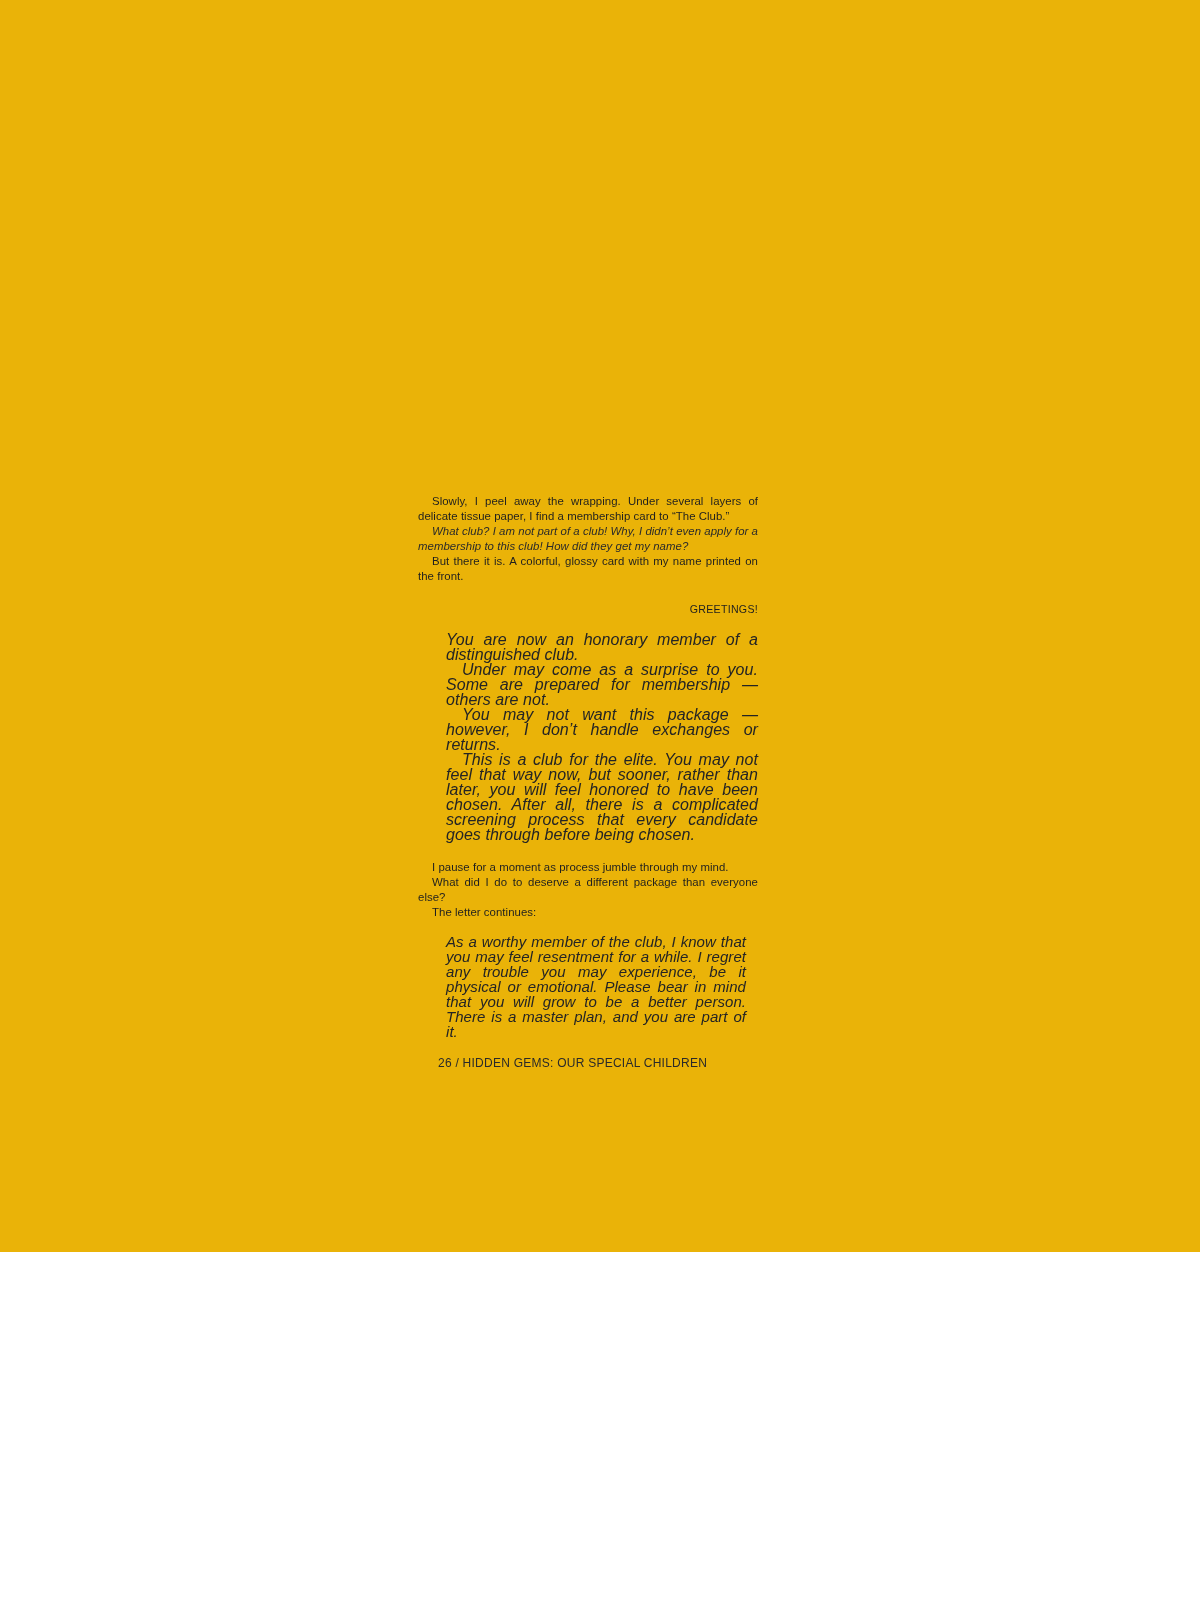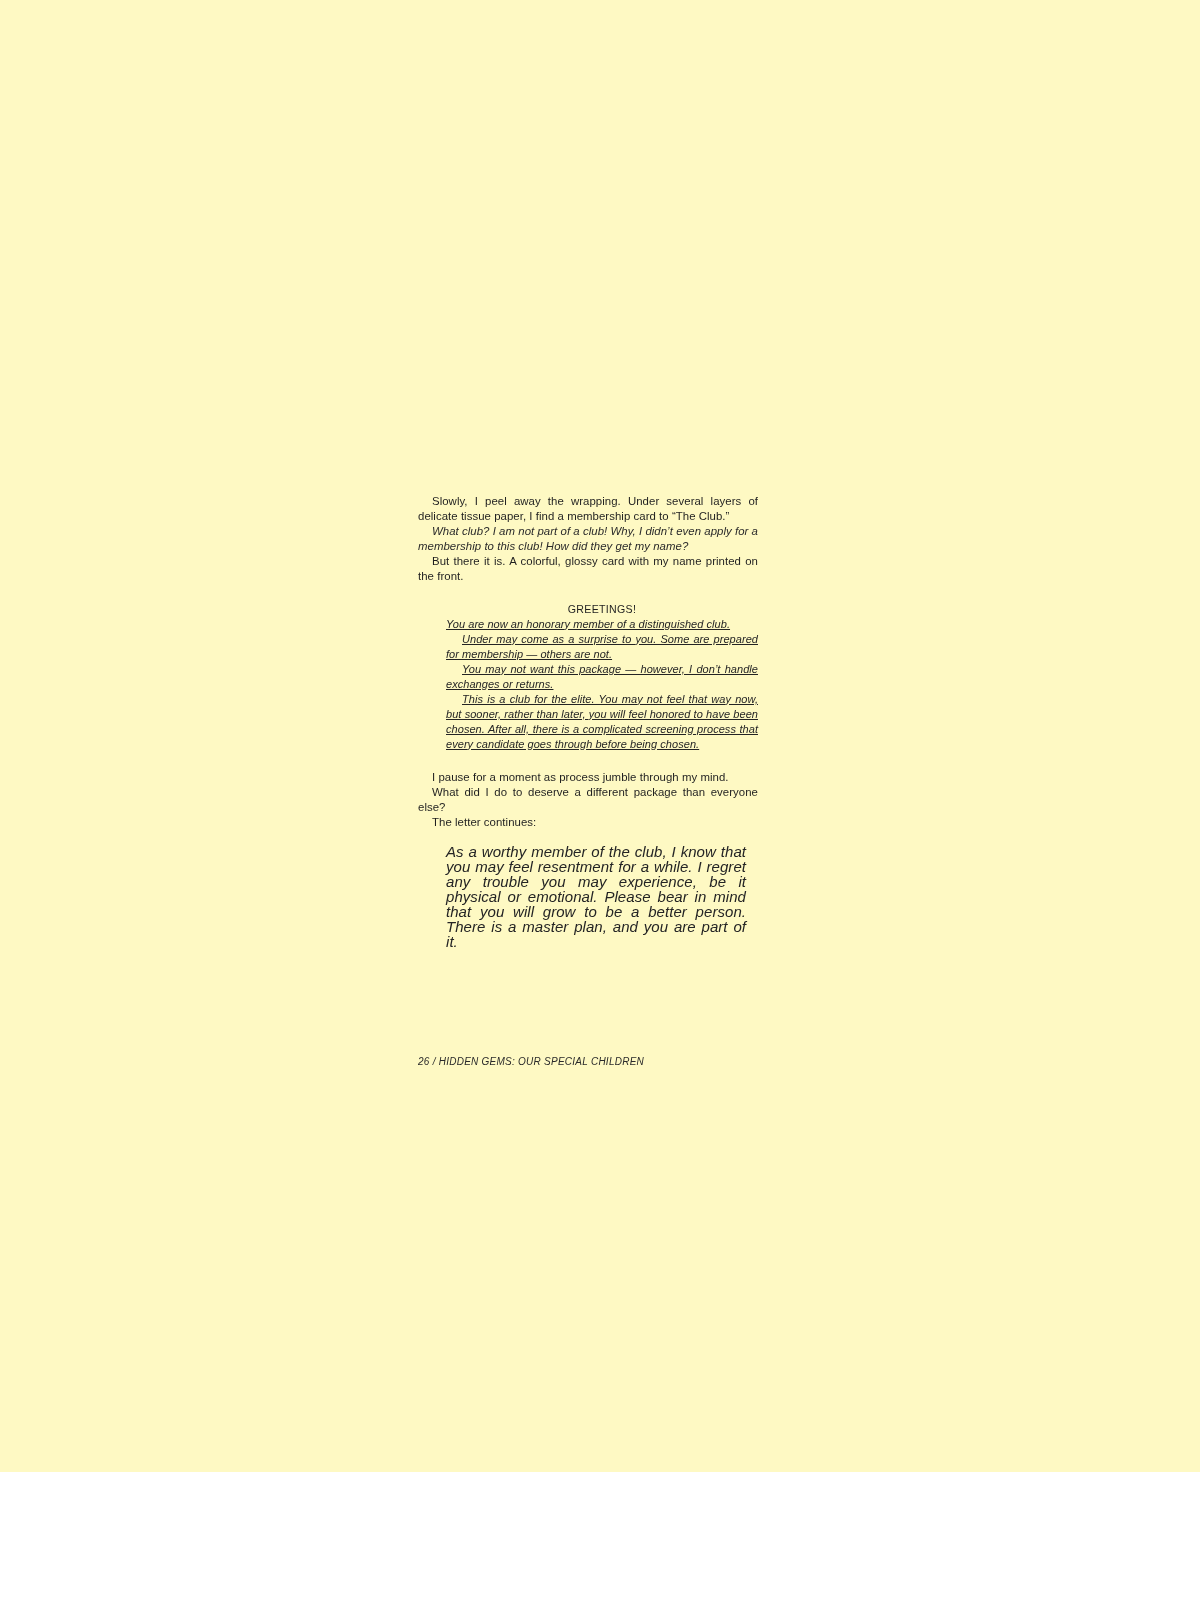--- a/index.html
+++ b/index.html
@@ -13,22 +13,22 @@
     font-family: "Liberation Sans", sans-serif;
     color: #1a1a1a;
     position: relative;
     overflow: hidden;
   }
   .page {
     position: absolute;
     left: 0;
     top: 0;
     width: 1200px;
-    height: 1472px;
-    background: #fef9c3;
+    height: 1252px;
+    background: #eab308;
   }
   
   .column {
     position: absolute;
     left: 418px;
     top: 494px;
     width: 340px;
   }
   p {
     margin: 0;
@@ -51,30 +51,29 @@
   .letter-block {
     margin-top: 17px;
     margin-left: 28px;
     width: 312px;
   }
   .letter-heading {
     font-size: 10.6px;
     line-height: 14px;
     letter-spacing: 0.3px;
     color: #1f1f1f;
-    text-align: center;
-    margin-bottom: 1px;
+    text-align: right;
+    margin-bottom: 16px;
   }
   .letter-block p {
-    font-size: 11px;
+    font-size: 16px;
     line-height: 15px;
     font-style: italic;
     text-align: justify;
     color: #242424;
-    text-decoration: underline;
   }
   .letter-block p.ind {
     text-indent: 16px;
   }
   .gap-after-letter {
     height: 18px;
   }
   .letter-block-2 {
     margin-top: 14px;
     margin-left: 28px;
@@ -82,27 +81,26 @@
   }
   .letter-block-2 p {
     font-size: 15px;
     line-height: 15px;
     font-style: italic;
     text-align: justify;
     color: #242424;
   }
   .folio {
     position: absolute;
-    left: 418px;
+    left: 438px;
     top: 1056px;
-    font-size: 10px;
+    font-size: 12px;
     letter-spacing: 0.25px;
     color: #2a2a2a;
     white-space: nowrap;
-    font-style: italic;
   }
 </style>
 </head>
 <body>
 
 <div class="page">
 
   <div class="column">
 
     <p class="indent">Slowly, I peel away the wrapping. Under several layers of delicate tissue paper, I find a membership card to “The Club.”</p>

